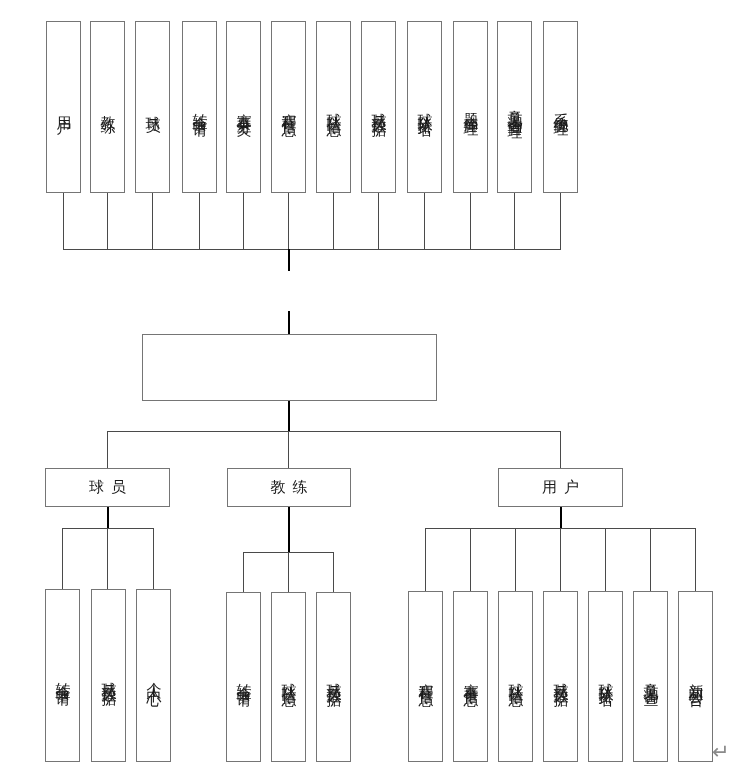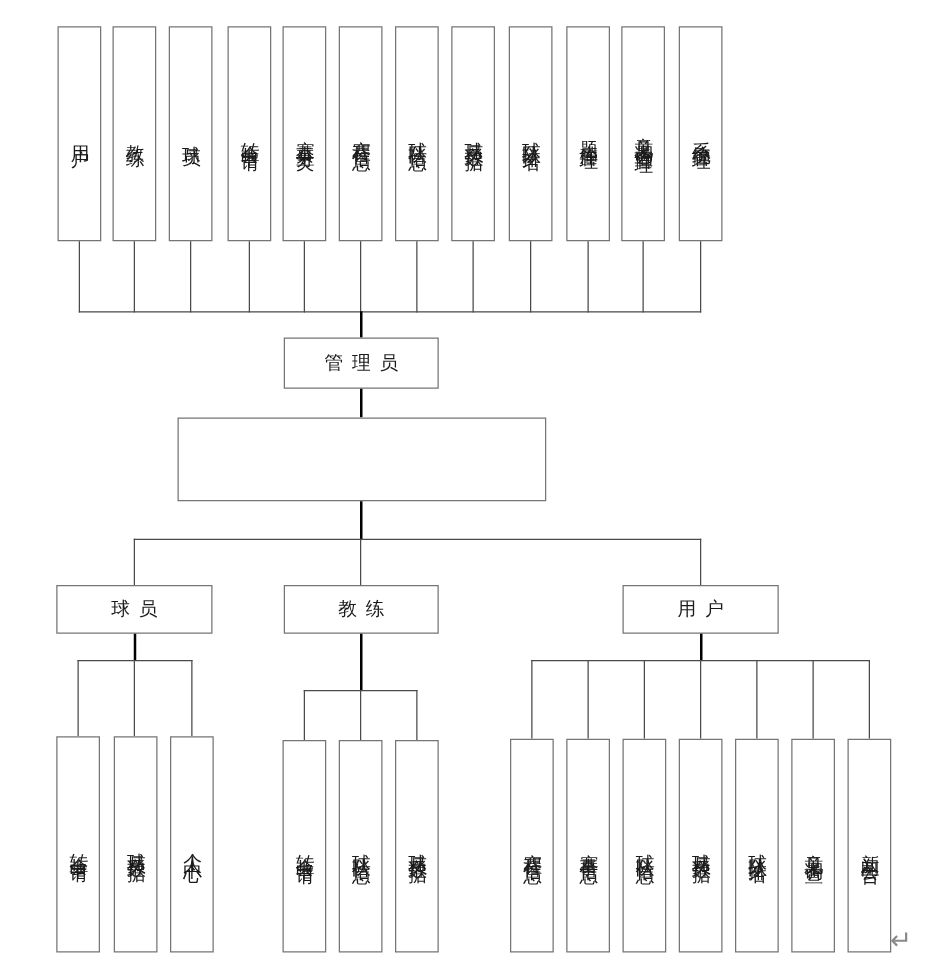--- a/index.html
+++ b/index.html
@@ -109,23 +109,20 @@
   <div class="v" style="left:288px;top:193px;height:57px;"></div>
   <div class="v" style="left:333px;top:193px;height:57px;"></div>
   <div class="v" style="left:378px;top:193px;height:57px;"></div>
   <div class="v" style="left:424px;top:193px;height:57px;"></div>
   <div class="v" style="left:470px;top:193px;height:57px;"></div>
   <div class="v" style="left:514px;top:193px;height:57px;"></div>
   <div class="v" style="left:560px;top:193px;height:57px;"></div>
   <div class="h" style="left:63px;top:249px;width:498px;"></div>
   <div class="v t" style="left:288px;top:249px;height:22px;"></div>
 
-  <div class="hbox" style="left:227px;top:270px;width:124px;height:41px;">
-      <span>管理员</span>
-    </div>
 
   <div class="v t" style="left:288px;top:311px;height:23px;"></div>
 
   <div class="hbox" style="left:142px;top:334px;width:295px;height:67px;"></div>
 
   <div class="v t" style="left:288px;top:401px;height:31px;"></div>
   <div class="h" style="left:107px;top:431px;width:454px;"></div>
   <div class="v" style="left:107px;top:431px;height:37px;"></div>
   <div class="v" style="left:288px;top:431px;height:37px;"></div>
   <div class="v" style="left:560px;top:431px;height:37px;"></div>

